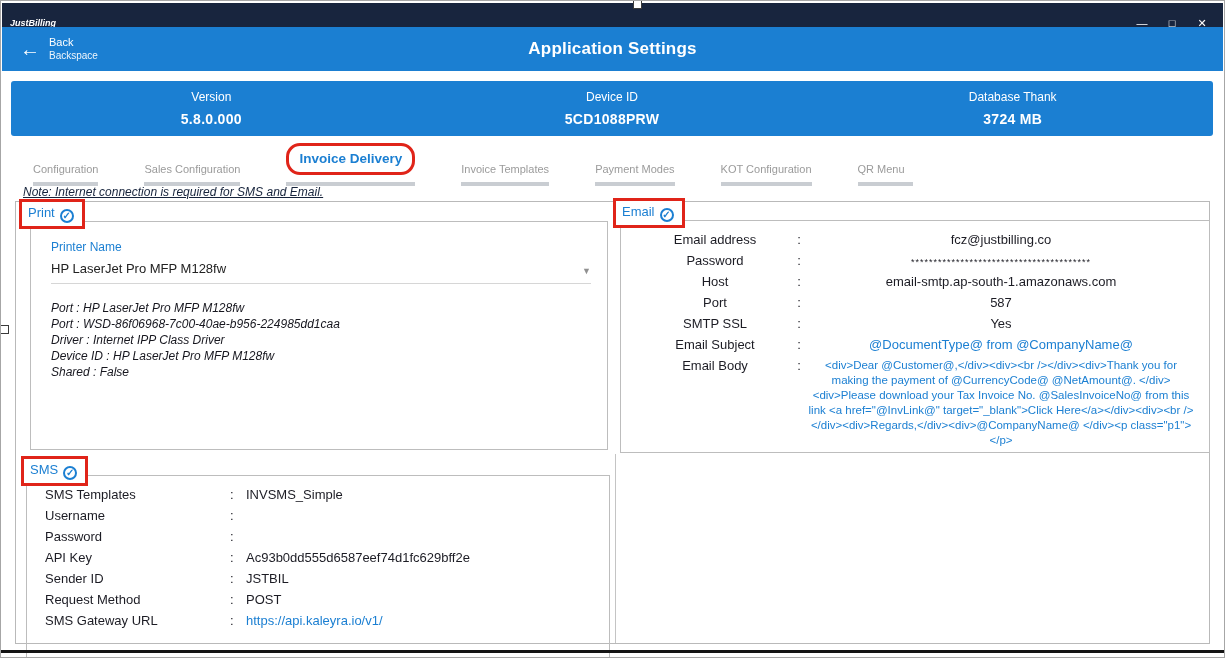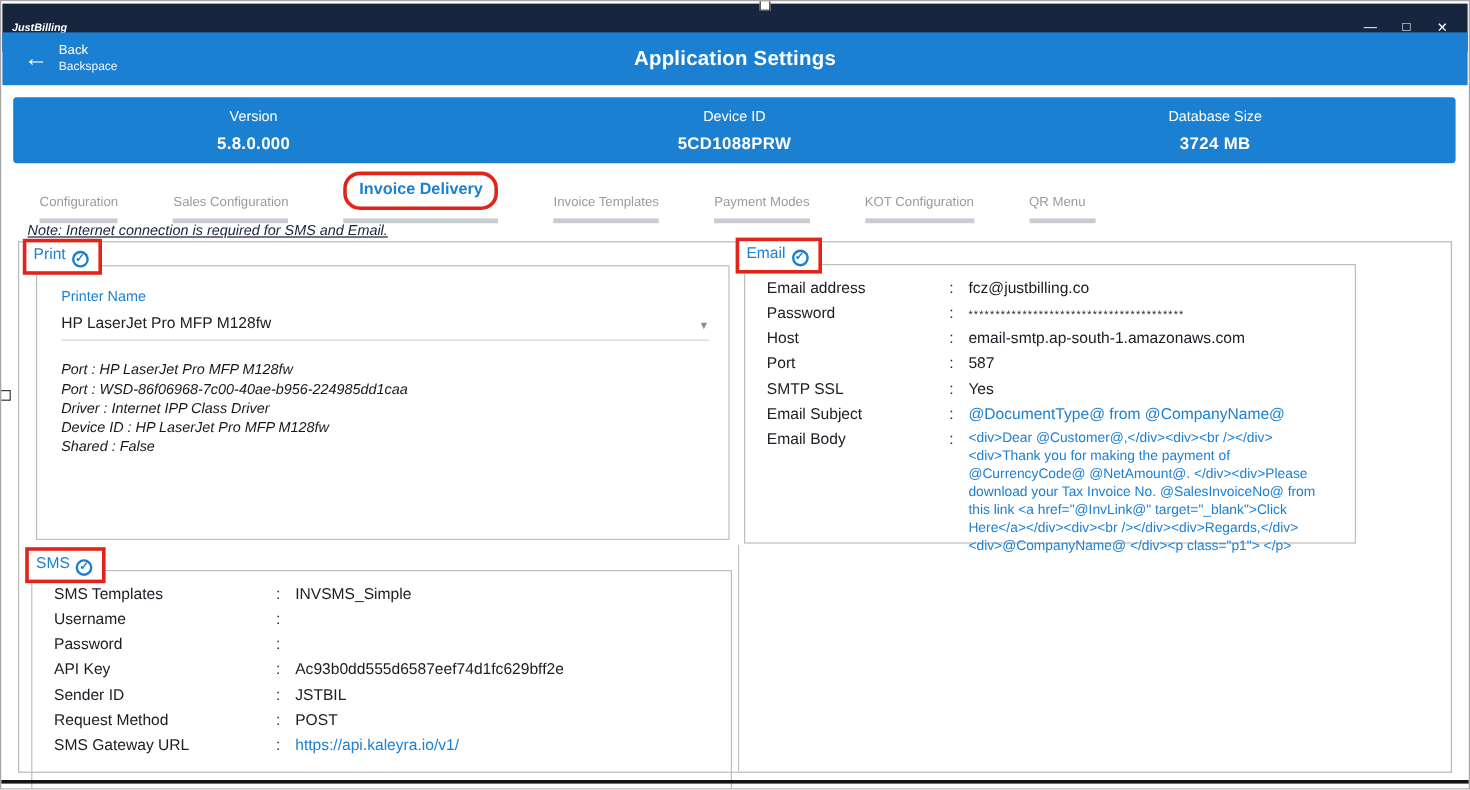--- a/index.html
+++ b/index.html
@@ -54,22 +54,22 @@
              border:1px solid #b9b9b9; background:#fff; }
   .sec-title { font-size:13px; color:#1b7fd2; }
   .check { display:inline-block; width:14px; height:14px; border:2px solid #1b7fd2;
            border-radius:50%; font-size:10px; line-height:10px; text-align:center;
            color:#1b7fd2; margin-left:5px; font-weight:700; vertical-align:-2px; }
 
   .print-header { position:absolute; top:-3px; left:3px; z-index:5; }
   .print-panel  { position:absolute; left:14px; top:19px; width:578px; height:229px;
                   border:1px solid #bdbdbd; }
   .email-header { position:absolute; left:597px; top:-4px; z-index:5; }
-  .email-panel  { position:absolute; left:604px; top:18px; width:510px; height:233px;
-                  border:1px solid #bdbdbd; }
+  .email-panel  { position:absolute; left:604px; top:18px; width:590px; height:233px;
+                  border:1px solid #bdbdbd;text-align:center; }
   .sms-header   { position:absolute; left:5px; top:254px; z-index:5; }
   .sms-panel    { position:absolute; left:10px; top:273px; width:584px; height:208px;
                   border:1px solid #bdbdbd; }
   .divider { position:absolute; left:599px; top:252px; bottom:0; width:1px; background:#c4c4c4; }
 
   
   .np-row { display:flex; justify-content:space-between; align-items:center;
             padding:15px 16px 0 20px; }
   .np-label { font-size:13px; color:#1b7fd2; }
   .radio { width:15px; height:15px; border:1px solid #8f8f8f; border-radius:50%;
@@ -128,21 +128,21 @@
   <div class="infobar">
     <div class="info-col">
       <div class="info-label">Version</div>
       <div class="info-value">5.8.0.000</div>
     </div>
     <div class="info-col">
       <div class="info-label">Device ID</div>
       <div class="info-value">5CD1088PRW</div>
     </div>
     <div class="info-col">
-      <div class="info-label">Database Size</div>
+      <div class="info-label">Database Thank</div>
       <div class="info-value">3724 MB</div>
     </div>
   </div>
 
   <div class="tabs">
     <div class="tab">
       <span class="tab-label">Configuration</span>
       <span class="tab-line"></span>
     </div>
     <div class="tab">

